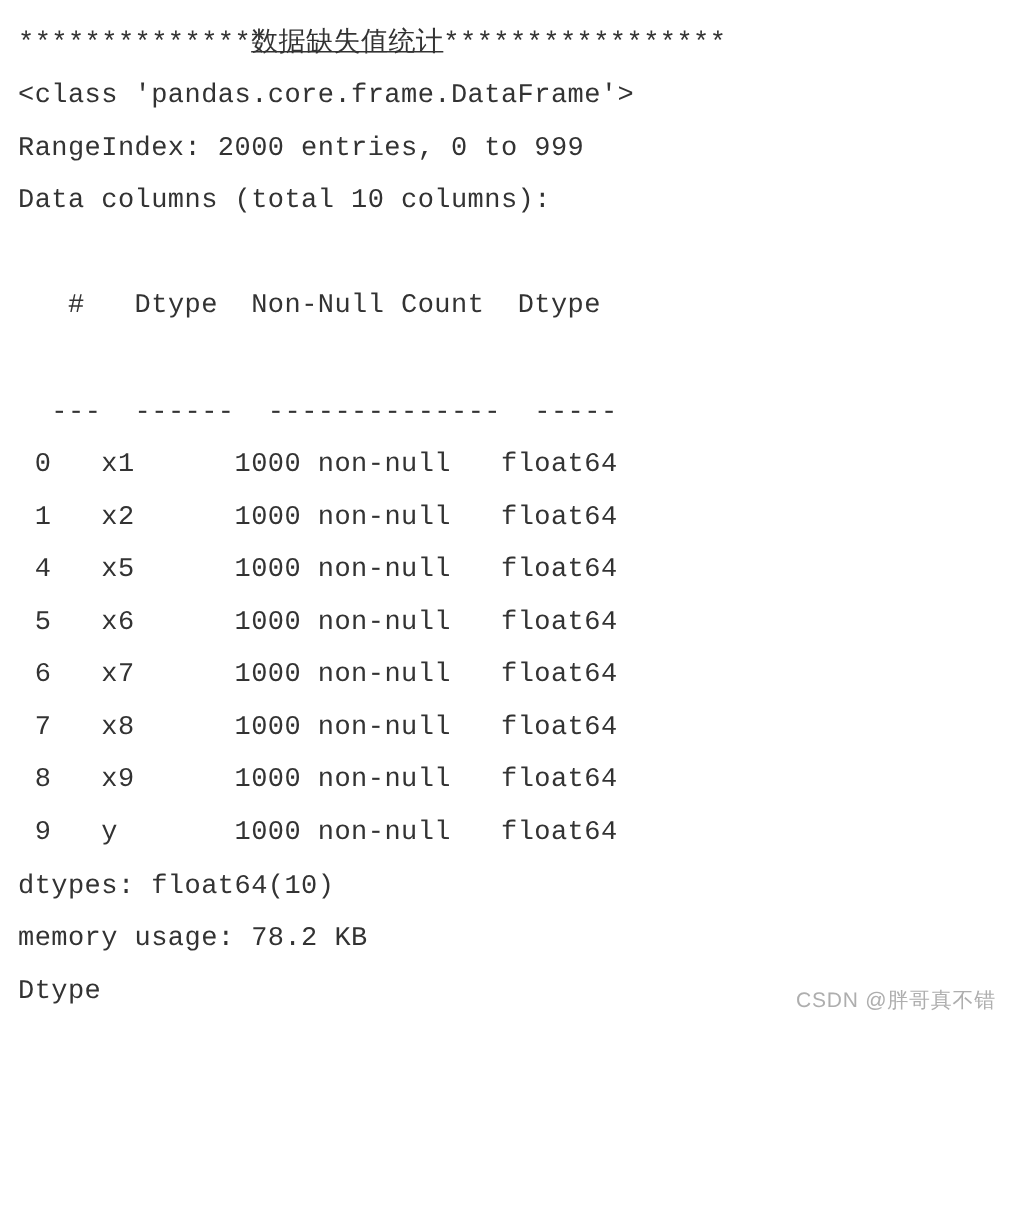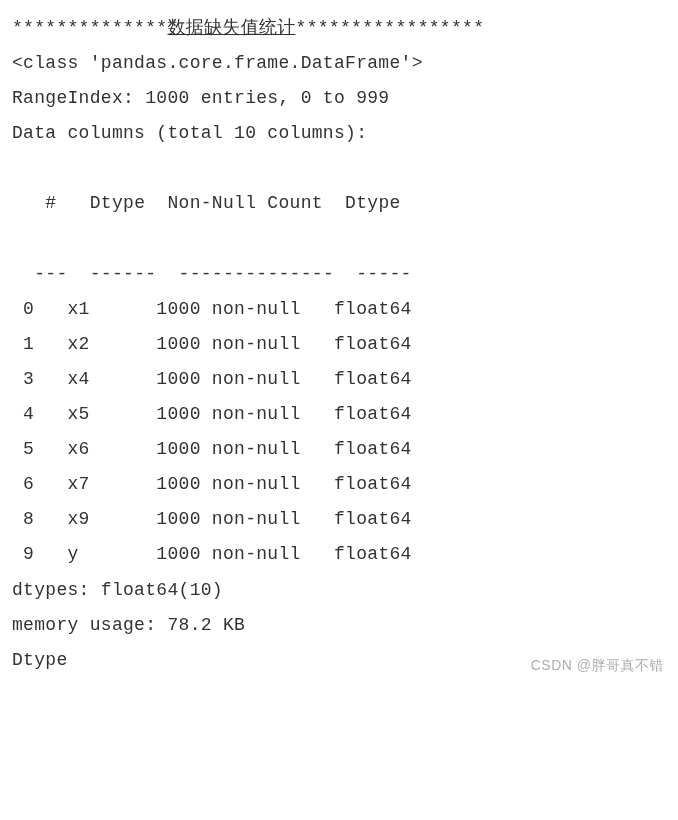--- a/index.html
+++ b/index.html
@@ -39,38 +39,38 @@
     }
   </style>
 </head>
 <body>
 
 <div class="line header-line">
   <span>**************</span><span class="cjk">数据缺失值统计</span><span>*****************</span>
 </div>
 
 <div class="line">&lt;class 'pandas.core.frame.DataFrame'&gt;</div>
-<div class="line">RangeIndex: 1000 entries, 0 to 999</div>
+<div class="line">RangeIndex: 2000 entries, 0 to 999</div>
 <div class="line">Data columns (total 10 columns):</div>
 
 <div class="line">
   <span> #   </span><span>Dtype  </span><span>Non-Null Count  </span><span>Dtype  </span>
 </div>
 
 <div class="line">
   <span>---  </span><span>------  </span><span>--------------  </span><span>-----  </span>
 </div>
 
 <div id="rows-container">
     <div class="line"><span> 0   </span><span>x1      </span><span>1000 non-null   </span><span>float64</span></div>
     <div class="line"><span> 1   </span><span>x2      </span><span>1000 non-null   </span><span>float64</span></div>
-    <div class="line"><span> 3   </span><span>x4      </span><span>1000 non-null   </span><span>float64</span></div>
     <div class="line"><span> 4   </span><span>x5      </span><span>1000 non-null   </span><span>float64</span></div>
     <div class="line"><span> 5   </span><span>x6      </span><span>1000 non-null   </span><span>float64</span></div>
     <div class="line"><span> 6   </span><span>x7      </span><span>1000 non-null   </span><span>float64</span></div>
+    <div class="line"><span> 7   </span><span>x8      </span><span>1000 non-null   </span><span>float64</span></div>
     <div class="line"><span> 8   </span><span>x9      </span><span>1000 non-null   </span><span>float64</span></div>
     <div class="line"><span> 9   </span><span>y       </span><span>1000 non-null   </span><span>float64</span></div>
   </div>
 
 <div class="line">dtypes: float64(10)</div>
 <div class="line">memory usage: 78.2 KB</div>
 <div class="line">Dtype</div>
 
 <div class="watermark">CSDN @胖哥真不错</div>
 

